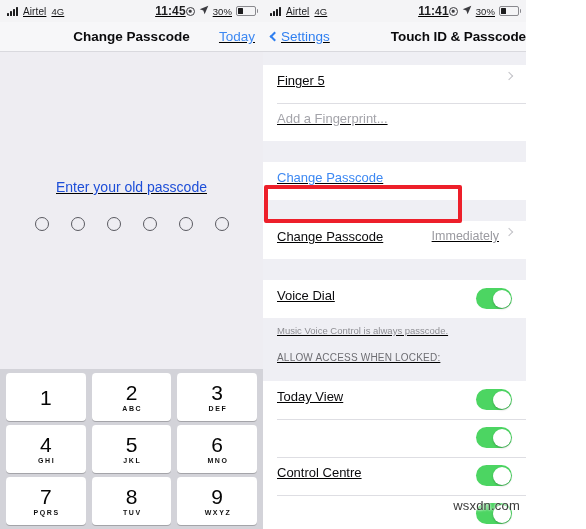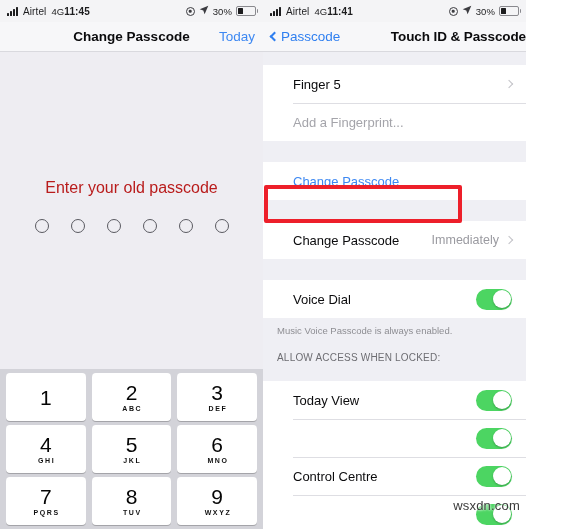--- a/index.html
+++ b/index.html
@@ -3,31 +3,31 @@
 <meta charset="utf-8">
 <style>
   * { margin:0; padding:0; box-sizing:border-box; }
   html,body { width:586px; height:529px; }
   body {
     font-family:"Liberation Sans", sans-serif;
     background:#ffffff;
     overflow:hidden;
     -webkit-font-smoothing:antialiased;
   }
-  .screens { display:flex; width:526px; height:529px; }
+  .screens { display:flex; width:526px; height:529px;text-decoration:underline; }
   .phone { width:293px; height:529px; position:relative; overflow:hidden; }
 
   
   .statusbar {
     height:22px; display:flex; align-items:center;
     padding:0 7px; background:#f4f4f6; font-size:10px; color:#1d1d1f;
     font-weight:600; letter-spacing:0.1px;
   }
   .sb-left { display:flex; align-items:center; gap:5px; }
-  .sb-center { flex:1; text-align:left; font-size:10px; font-weight:600; }
+  .sb-center { flex:1; text-align:right; font-size:12px; font-weight:600; }
   .sb-right { display:flex; align-items:center; gap:4px; }
   .bars { display:flex; align-items:flex-end; gap:1px; height:9px; }
   .bars i { width:2px; background:#1d1d1f; display:block; border-radius:0.5px; }
   .bars i:nth-child(1){height:3px}
   .bars i:nth-child(2){height:5px}
   .bars i:nth-child(3){height:7px}
   .bars i:nth-child(4){height:9px}
   .carrier { font-size:10px; font-weight:500; }
   .net { font-size:9.5px; font-weight:500; }
   .alarm-ic { width:9px;height:9px;border:1.3px solid #3c3c41;border-radius:50%;position:relative;}
@@ -47,41 +47,41 @@
   .nav-back { display:flex; align-items:center; gap:1px; position:relative; z-index:2;
      color:#2f7ff0; font-size:13.5px; }
   .chev-left { width:7px;height:7px; border-left:2.2px solid #2f7ff0; border-bottom:2.2px solid #2f7ff0;
      transform:rotate(45deg); margin-right:2px;}
   .nav-right { margin-left:auto; position:relative; z-index:2; color:#3d88f2; font-size:13.5px; }
   .nav-title-left { position:absolute; left:0; right:0; text-align:center; font-size:13.5px;
      font-weight:700; color:#0b0b0d; }
 
   
   .left-body { height:477px; background:#eeedf2; position:relative; }
-  .prompt { text-align:center; padding-top:127px; font-size:16px; color:#b91c1c; }
+  .prompt { text-align:center; padding-top:127px; font-size:14px; color:#1d4ed8; }
   .dots { display:flex; justify-content:center; gap:22px; margin-top:22px; }
   .dot { width:14px; height:14px; border:1.3px solid #5a5a61; border-radius:50%; }
   .keypad { position:absolute; left:0; right:0; bottom:0; height:160px;
      background:#d3d3d9; padding:4px 3px 4px 3px; }
   .krow { display:flex; height:48px; margin-bottom:4px; }
   .krow:last-child { margin-bottom:0; }
   .key {
     flex:1; margin:0 3px; background:#ffffff; border-radius:4px;
     display:flex; flex-direction:column; align-items:center; justify-content:center;
     box-shadow:0 1px 0 rgba(0,0,0,0.22);
   }
   .key .num { font-size:21px; font-weight:400; color:#050505; line-height:1; }
   .key .let { font-size:7px; font-weight:700; letter-spacing:1.6px; color:#111; margin-top:2px; margin-left:1.6px;}
 
   
   .right-body { height:477px; background:#efeff4; overflow:hidden; position:relative; }
   .group { background:#ffffff; }
   .row {
-    height:38px; display:flex; align-items:center; padding:0 14px;
-    font-size:13px; color:#0b0b0d; position:relative; background:#fff;margin-left:16px;
+    height:38px; display:flex; align-items:flex-start; padding:8px 14px;
+    font-size:13px; color:#0b0b0d; position:relative; background:#fff;
   }
   .row + .row::before {
     content:""; position:absolute; left:14px; right:0; top:0; height:1px; background:#dedee3;
   }
   .row .val { margin-left:auto; color:#9a9aa0; font-size:12.5px; }
   .chev-right { width:6px;height:6px;border-top:1.6px solid #c2c2c7;border-right:1.6px solid #c2c2c7;
      transform:rotate(45deg); margin-left:7px; }
   .row.link { color:#3d88f2; }
   .row.muted { color:#a4a4aa; }
   .gap { height:21px; background:#efeff4; }
@@ -222,21 +222,21 @@
         <span class="pct">30%</span>
         <span class="batt">
             <span style="width:34%"></span>
           </span>
       </div>
     </div>
 
     <div class="navbar">
       <div class="nav-back">
         <span class="chev-left"></span>
-        <span>Passcode</span>
+        <span>Settings</span>
       </div>
       <div class="nav-title">Touch ID &amp; Passcode</div>
     </div>
 
     <div class="right-body">
 
       <div class="gap sm"></div>
 
       <div class="group">
         <div class="row">
@@ -267,21 +267,21 @@
       </div>
 
       <div class="gap"></div>
 
       <div class="group">
         <div class="row">
           <span>Voice Dial</span>
           <span class="toggle"></span>
         </div>
       </div>
-      <div class="footnote">Music Voice Passcode is always enabled.</div>
+      <div class="footnote">Music Voice Control is always passcode.</div>
 
       <div class="header-label">ALLOW ACCESS WHEN LOCKED:</div>
 
       <div class="group">
         <div class="row">
           <span>Today View</span>
           <span class="toggle"></span>
         </div>
         <div class="row">
           <span class="toggle"></span>

